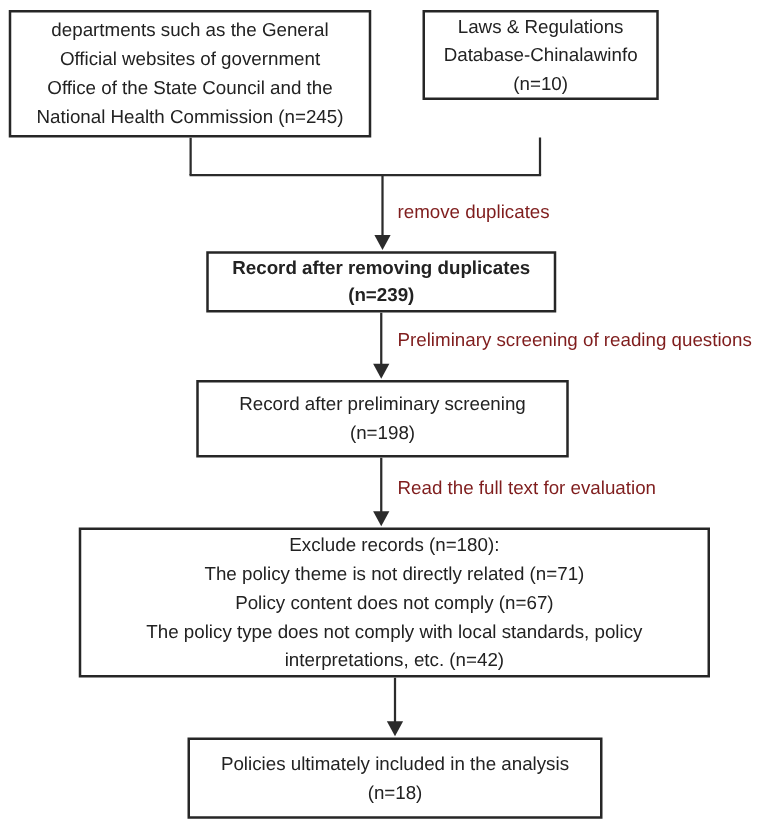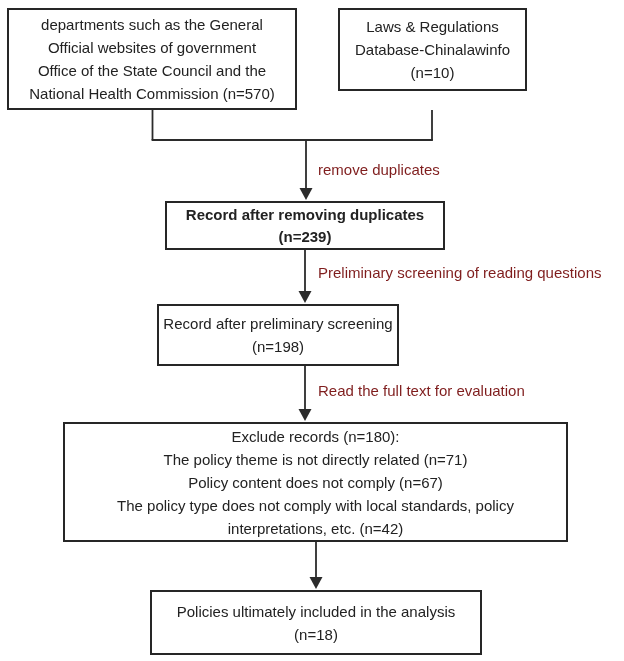--- a/index.html
+++ b/index.html
@@ -90,35 +90,35 @@
     <g>
       <line x1="316" y1="542" x2="316" y2="578"></line>
       <polygon points="316,589 309.5,577 322.5,577"></polygon>
     </g>
   </svg>
 
   <div class="box" style="left:7px; top:8px; width:290px; height:102px;">
     <div class="tline">departments such as the General</div>
     <div class="tline">Official websites of government</div>
     <div class="tline">Office of the State Council and the</div>
-    <div class="tline">National Health Commission (n=570)</div>
+    <div class="tline">National Health Commission (n=245)</div>
   </div>
 
-  <div class="box" style="left:338px; top:8px; width:189px; height:83px;">
+  <div class="box" style="left:338px; top:8px; width:189px; height:72px;">
     <div class="tline">Laws &amp; Regulations</div>
     <div class="tline">Database-Chinalawinfo</div>
     <div class="tline">(n=10)</div>
   </div>
 
   <div class="box box-compact" style="left:165px; top:201px; width:280px; height:49px;font-weight:bold;">
     <div class="tline">Record after removing duplicates</div>
     <div class="tline">(n=239)</div>
   </div>
 
-  <div class="box" style="left:157px; top:304px; width:242px; height:62px;">
+  <div class="box" style="left:157px; top:304px; width:298px; height:62px;">
     <div class="tline">Record after preliminary screening</div>
     <div class="tline">(n=198)</div>
   </div>
 
   <div class="box" style="left:63px; top:422px; width:505px; height:120px;">
     <div class="tline">Exclude records (n=180):</div>
     <div class="tline">The policy theme is not directly related (n=71)</div>
     <div class="tline">Policy content does not comply (n=67)</div>
     <div class="tline">The policy type does not comply with local standards, policy</div>
     <div class="tline">interpretations, etc. (n=42)</div>

